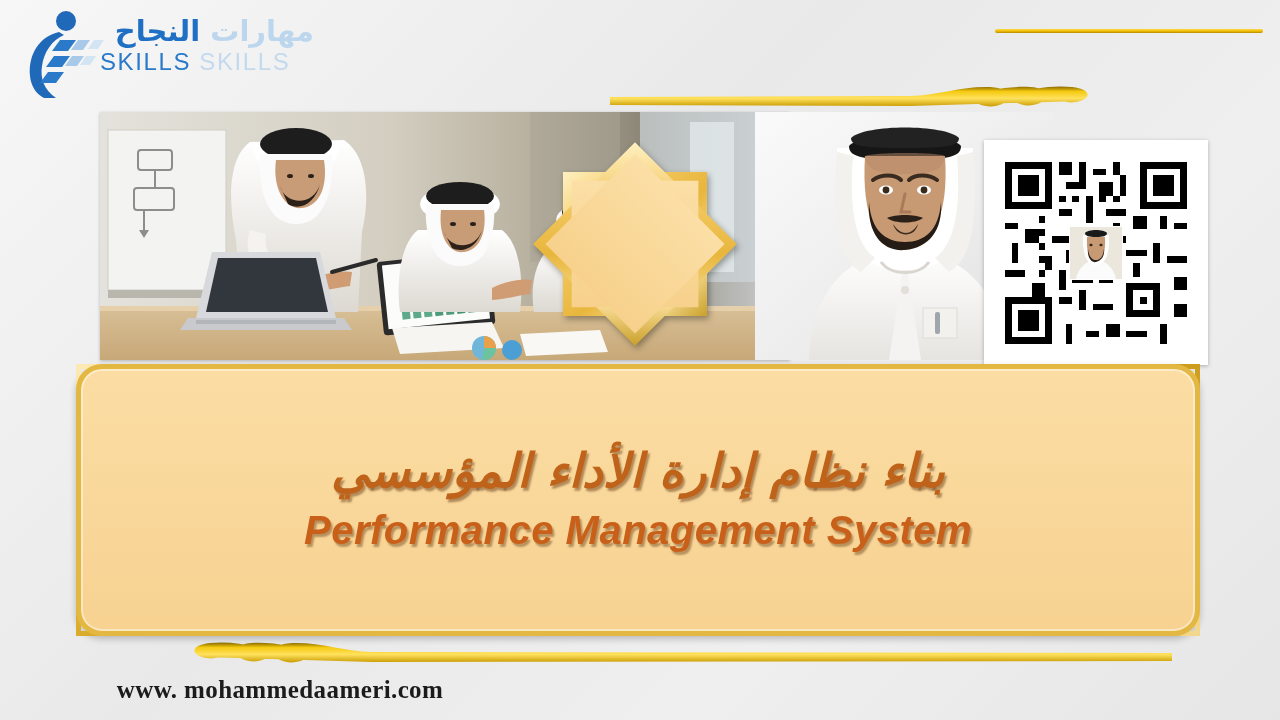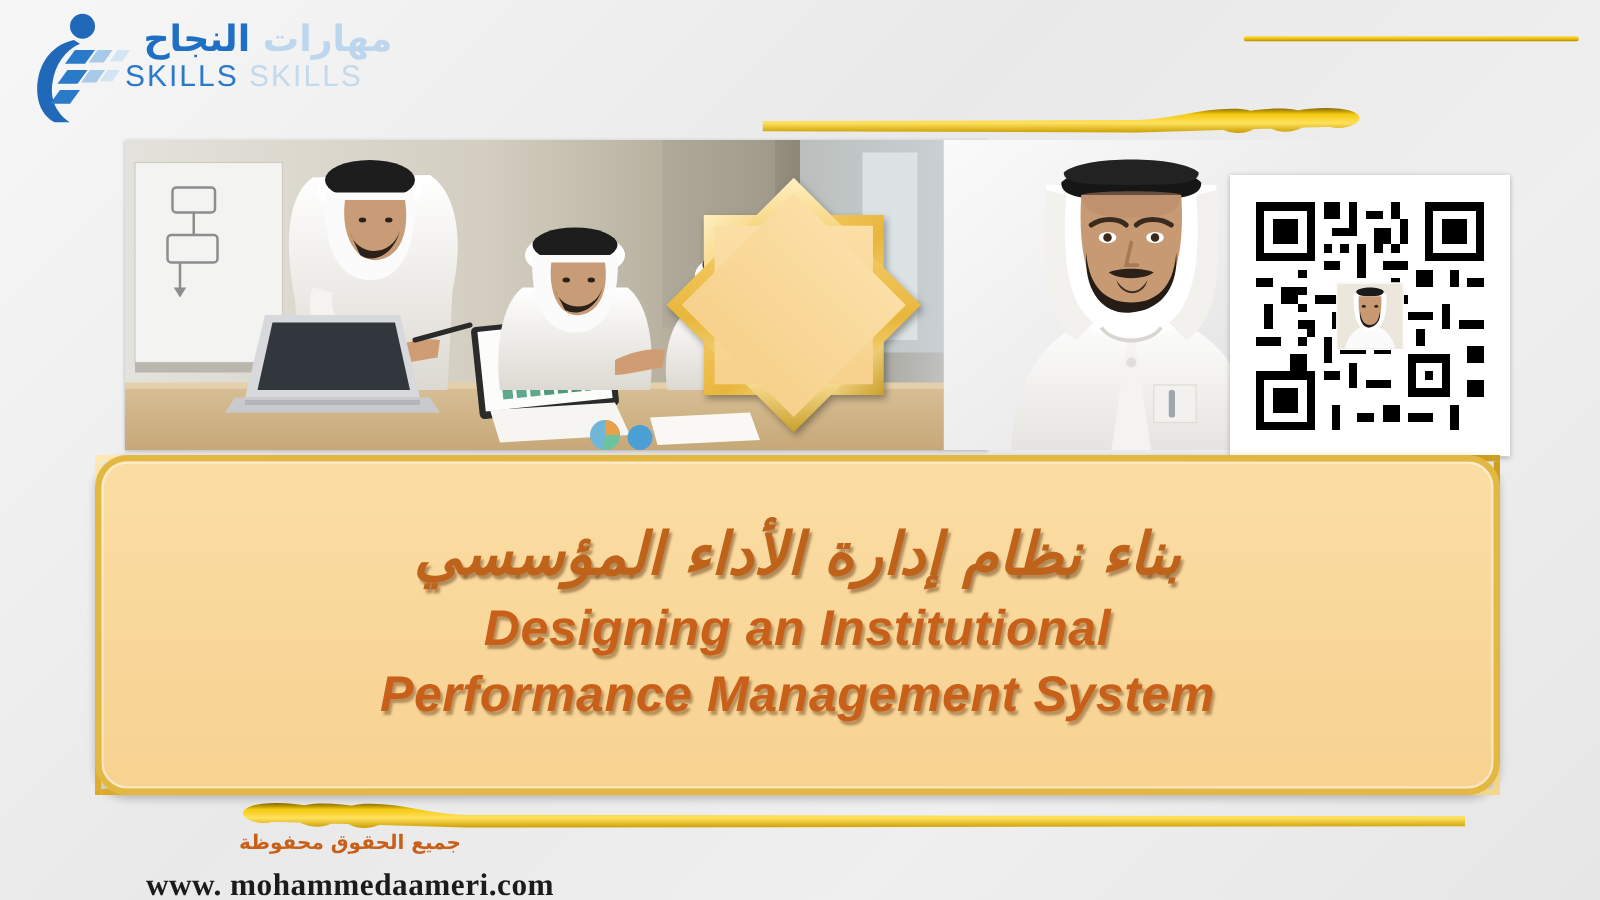--- a/index.html
+++ b/index.html
@@ -551,22 +551,20 @@
             <path d="M18 22 C17 31, 22 36, 26 35 C31 34, 35 29, 34 22
                      C33 30, 30 33, 26 33 C22 33, 19 30, 18 22 Z" fill="#261d16"></path>
           </svg>
         </div>
       </div>
     </div>
   </div>
 
   <div class="title-panel">
     <p class="title-ar">بناء نظام إدارة الأداء المؤسسي</p>
-    <p class="title-en">Designing an Institutional</p>
     <p class="title-en">Performance Management System</p>
   </div>
 
   <div class="footer">
-    <p class="footer-ar">جميع الحقوق محفوظة</p>
     <p class="footer-url">www. mohammedaameri.com</p>
   </div>
 
 </div>
 
 </body></html>

